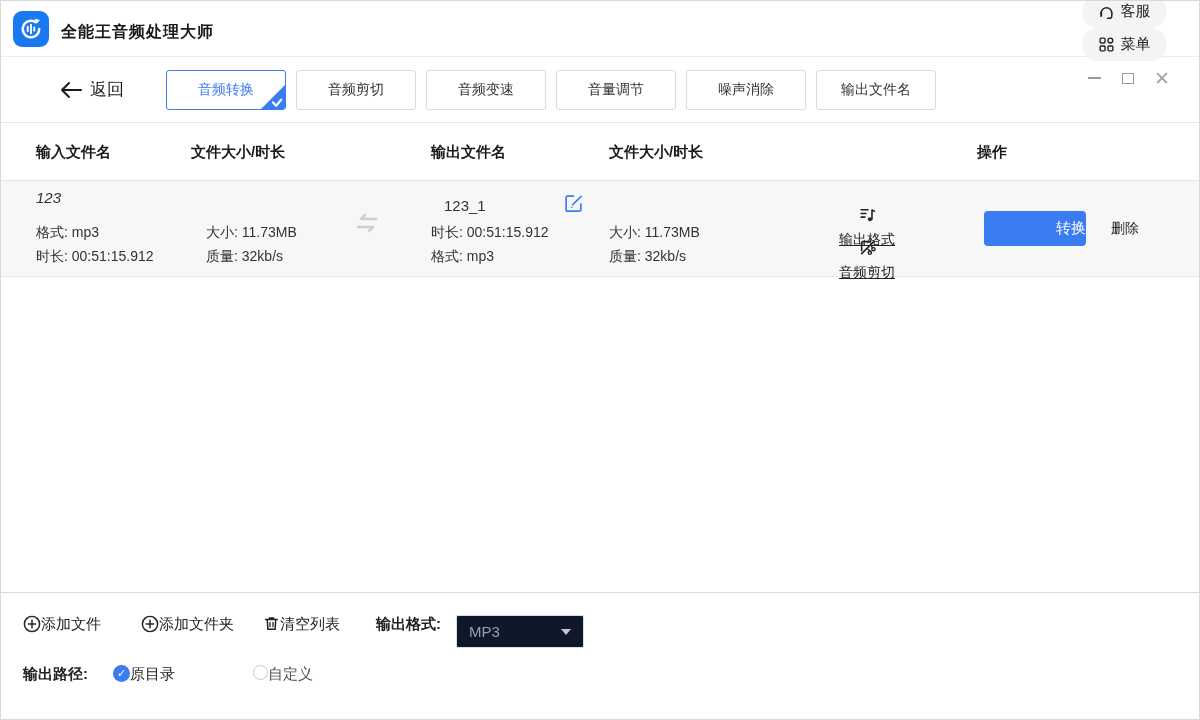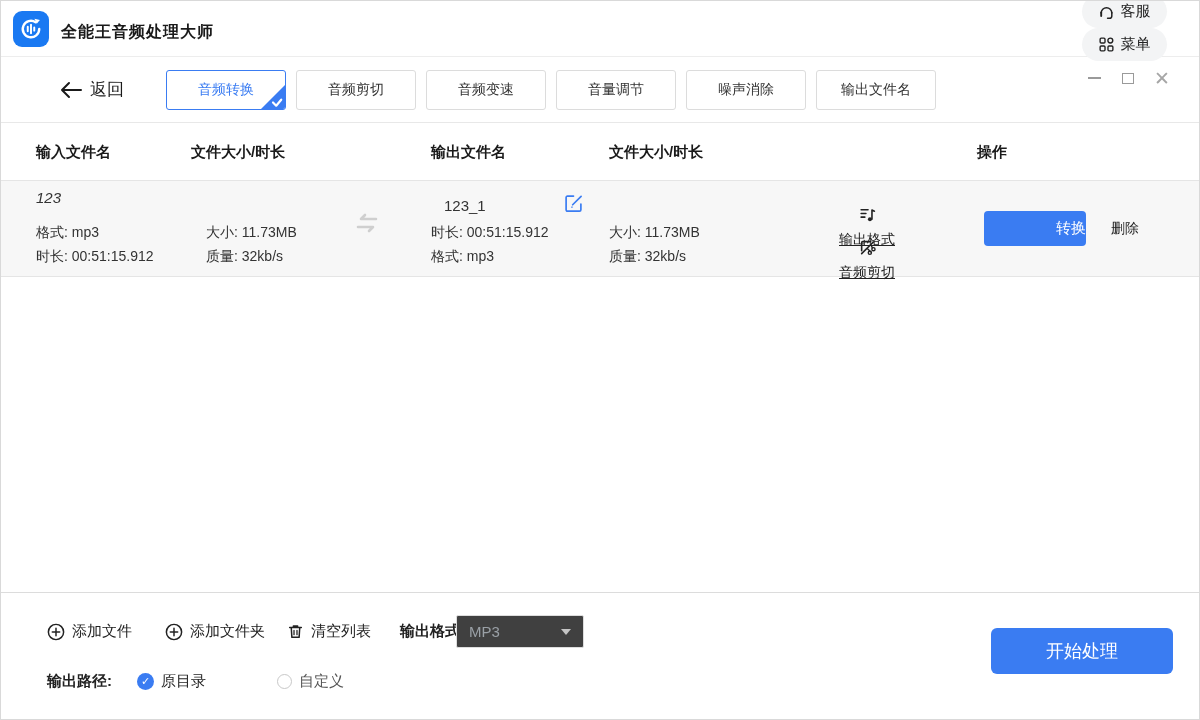--- a/index.html
+++ b/index.html
@@ -60,29 +60,29 @@
   .r-actfmt { left:838px; top:25px; }
   .r-actcut { left:838px; top:58px; }
   .btn-convert { position:absolute; left:983px; top:30px; width:102px; height:35px; background:#3a7cf2; color:#fff;
                  border:none; border-radius:4px; font-size:15px; cursor:pointer; font-family:inherit;text-align:right; }
   .r-delete { left:1110px; top:39px; cursor:pointer; color:#222; }
 
   .filler { height:315px; background:#fff; }
 
   
   .footer { position:relative; height:129px; border-top:1px solid #dcdcdc; background:#fff; }
-  .f-item { position:absolute; top:22px; height:33px; display:flex; align-items:center; gap:7px; font-size:15px;
-            color:#222; cursor:pointer;margin-left:24px; }
+  .f-item { position:absolute; top:22px; height:33px; display:flex; align-items:flex-start; font-size:15px;
+            color:#222; cursor:pointer; }
   .f-add-file { left:22px; }
   .f-add-folder { left:140px; }
   .f-clear { left:262px; }
   .f-fmt-label { left:375px; font-weight:700; cursor:default; }
   .f-select { position:absolute; left:455px; top:22px; width:128px; height:33px; border:1px solid #ddd; border-radius:2px;
               display:flex; align-items:center; padding:0 12px; font-size:15px; color:#9aa0a6; cursor:pointer;
-              background:#404040; justify-content:space-between; }
+              background:#0f172a; justify-content:space-between; }
   .caret { width:0; height:0; border-left:5px solid transparent; border-right:5px solid transparent; border-top:6px solid #c4c4c4; }
   .btn-start { position:absolute; left:990px; top:35px; width:182px; height:46px; background:#3a7cf2; color:#fff;
                border:none; border-radius:6px; font-size:18px; cursor:pointer; font-family:inherit; }
   .f-path-label { left:22px; top:72px; font-weight:700; cursor:default; }
   .f-radio1 { left:112px; top:72px; }
   .f-radio2 { left:252px; top:72px; }
   .radio-on { width:17px; height:17px; border-radius:50%; background:#3a7cf2; color:#fff; font-size:11px;
               display:flex; align-items:center; justify-content:center; }
   .radio-off { width:15px; height:15px; border-radius:50%; border:1px solid #c8c8c8; background:#fff; }
   .f-radio2 { color:#555; }
@@ -278,21 +278,20 @@
       </svg>
     </span>
     <span>清空列表</span>
   </div>
   <div class="f-item f-fmt-label">输出格式:</div>
   <div class="f-select">
     <span>MP3</span>
     <span class="caret"></span>
   </div>
 
-  <button class="btn-start">开始处理</button>
 
   <div class="f-item f-path-label">输出路径:</div>
   <div class="f-item f-radio1">
     <span class="radio-on">✓</span>
     <span>原目录</span>
   </div>
   <div class="f-item f-radio2">
     <span class="radio-off"></span>
     <span>自定义</span>
   </div>

